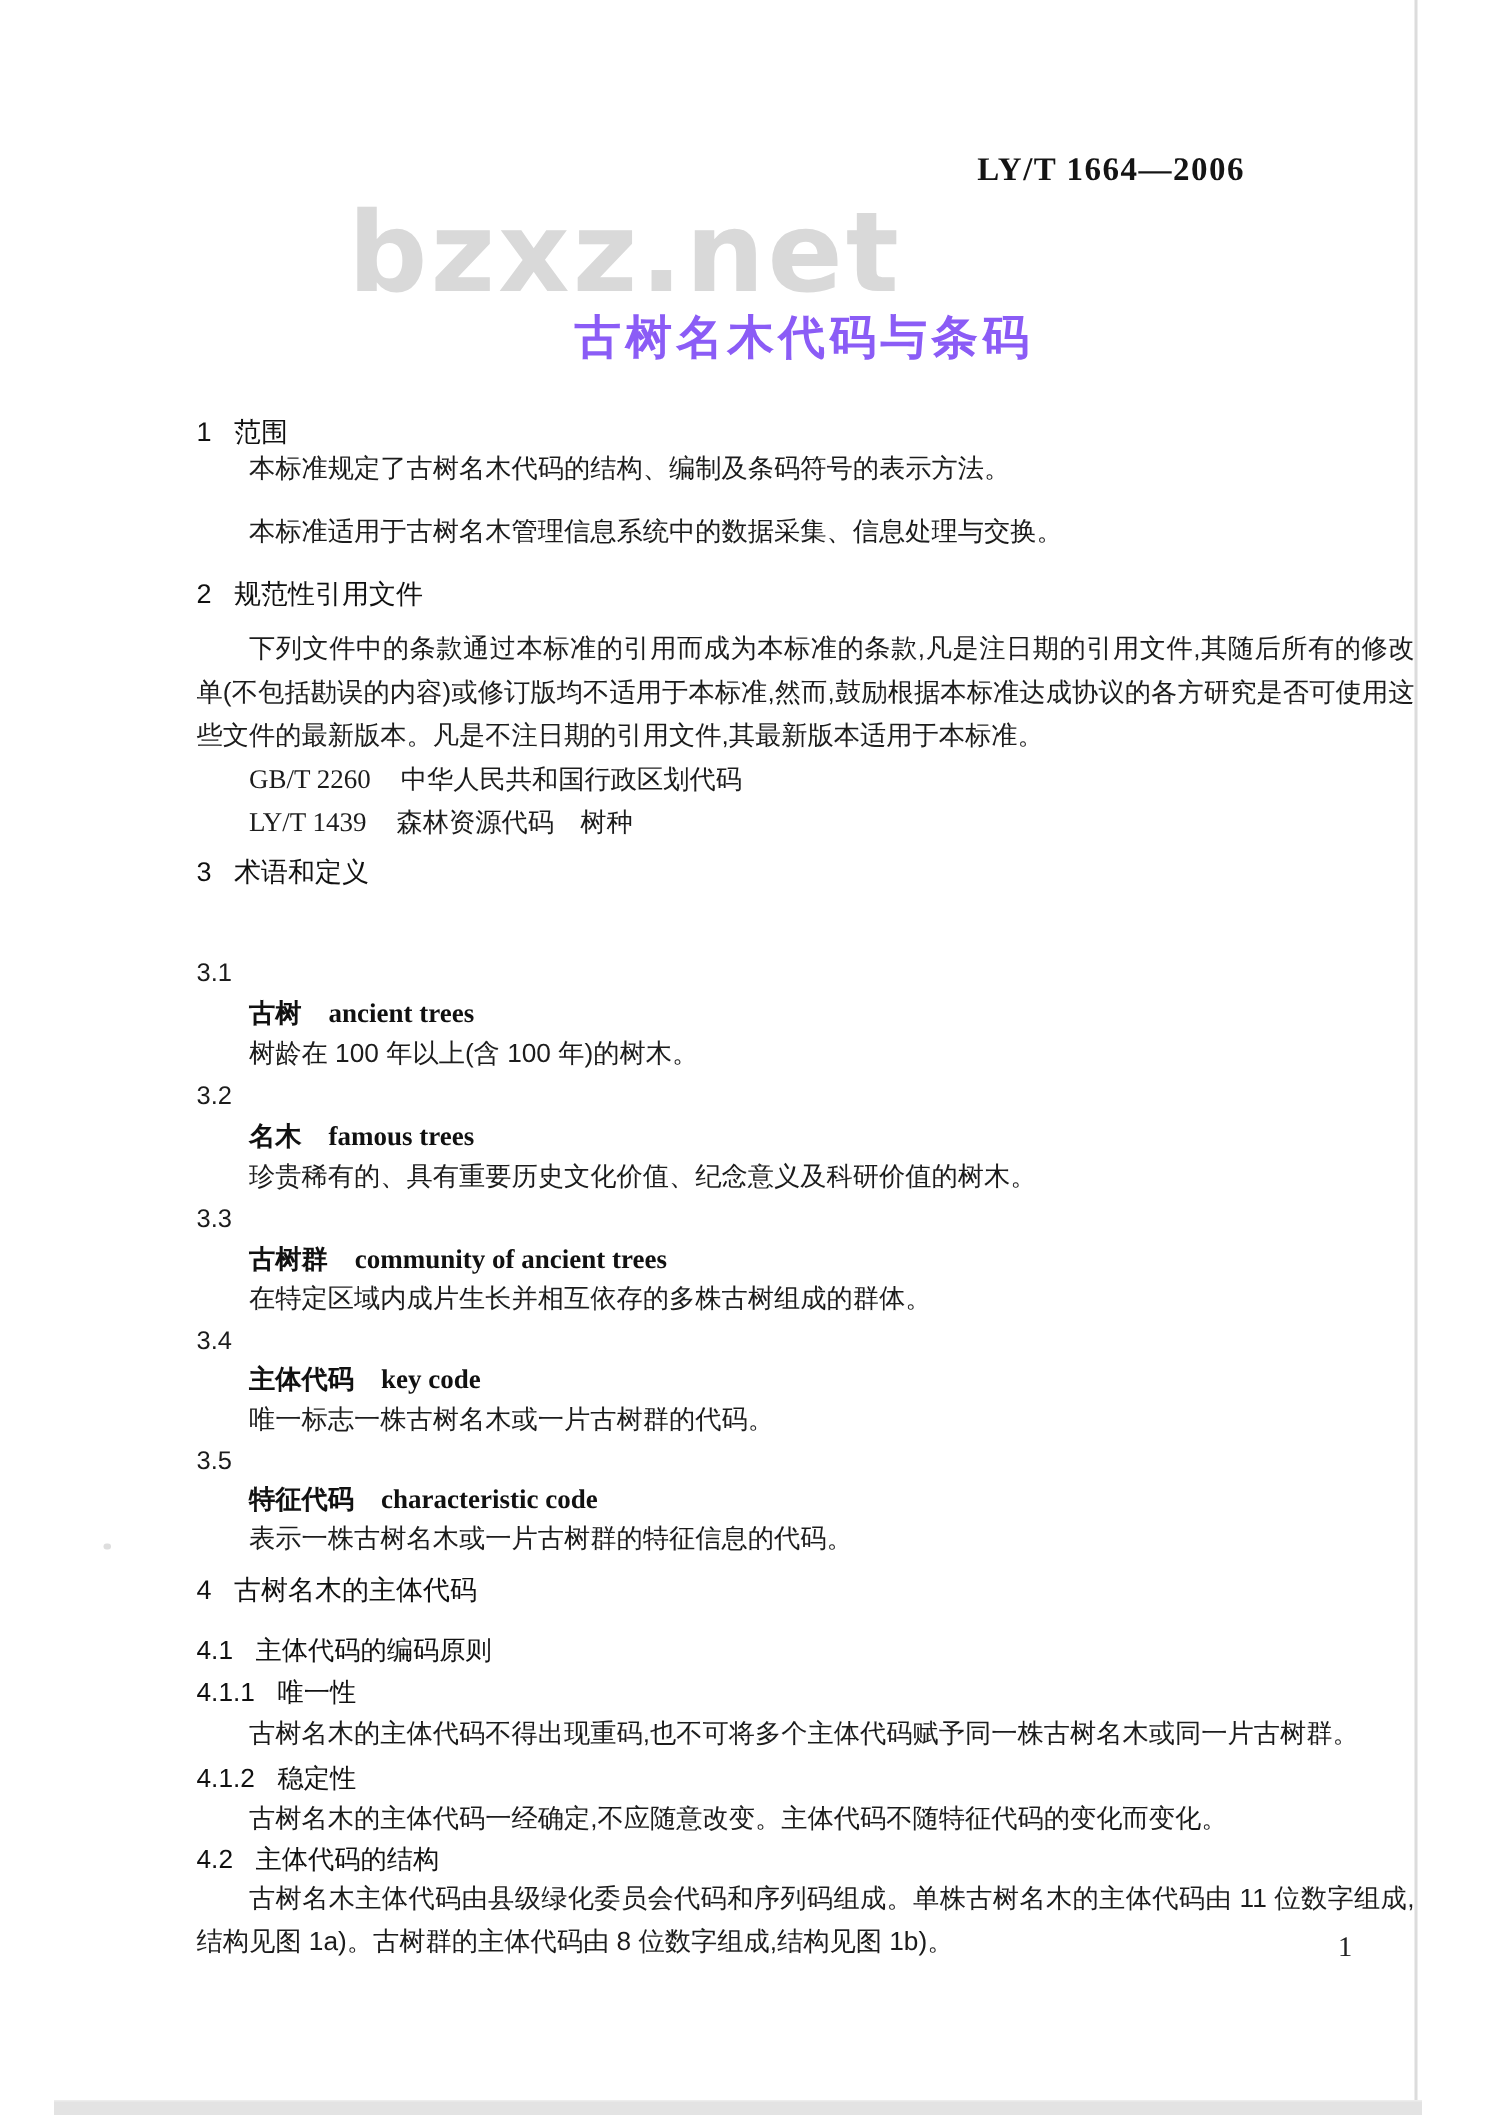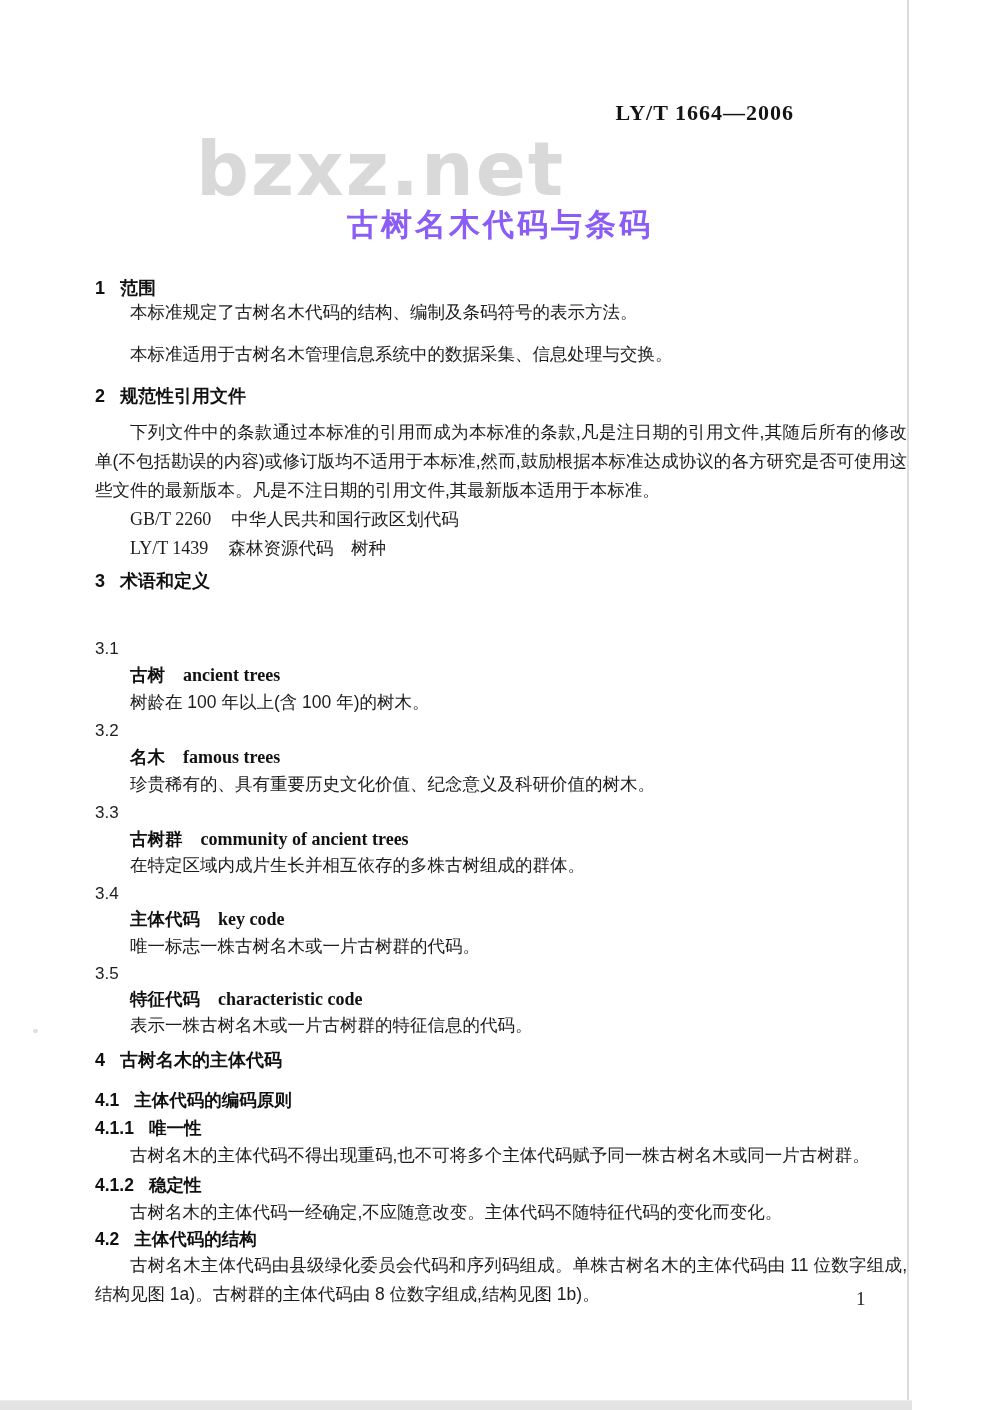--- a/index.html
+++ b/index.html
@@ -3,20 +3,21 @@
 <meta charset="utf-8">
 <style>
   html,body{margin:0;padding:0;background:#ffffff;}
   #page{
     position:relative;
     width:912px;height:1410px;
     background:#ffffff;
     overflow:hidden;
     font-family:"Liberation Sans",sans-serif;
     color:#1c1c1c;
+    margin-left:36px;
   }
   .abs{position:absolute;}
   
   #std-number{
     top:100px;right:118px;
     font-family:"Liberation Serif",serif;
     font-weight:bold;font-size:22px;letter-spacing:1px;
     color:#141414;
   }
   
@@ -27,21 +28,21 @@
     font-family:"DejaVu Sans","Liberation Sans",sans-serif;
   }
   
   #doc-title{
     top:204px;left:0;width:1000px;text-align:center;
     font-size:31px;font-weight:bold;letter-spacing:3px;
     color:#8b5cf6;
   }
   
   .blk{position:absolute;left:95px;width:812px;font-size:17.5px;line-height:29px;}
-  .h{font-weight:bold;font-size:18px;color:#111;}
+  .h{font-weight:normal;font-size:18px;color:#111;}
   .h .num{margin-right:15px;}
   .para{text-indent:2em;text-align:justify;color:#1c1c1c;}
   .para-noj{text-indent:2em;color:#1c1c1c;}
   .clausenum{font-size:17px;color:#1c1c1c;}
   .term{ text-indent:2em;font-weight:bold;color:#111;}
   .term .en{font-family:"Liberation Serif",serif;font-weight:bold;margin-left:18px;font-size:18px;}
   .ref{ text-indent:2em;}
   .ref .code{font-family:"Liberation Serif",serif;font-size:18px;margin-right:20px;}
   #page-number{
     top:1288px;left:856px;

